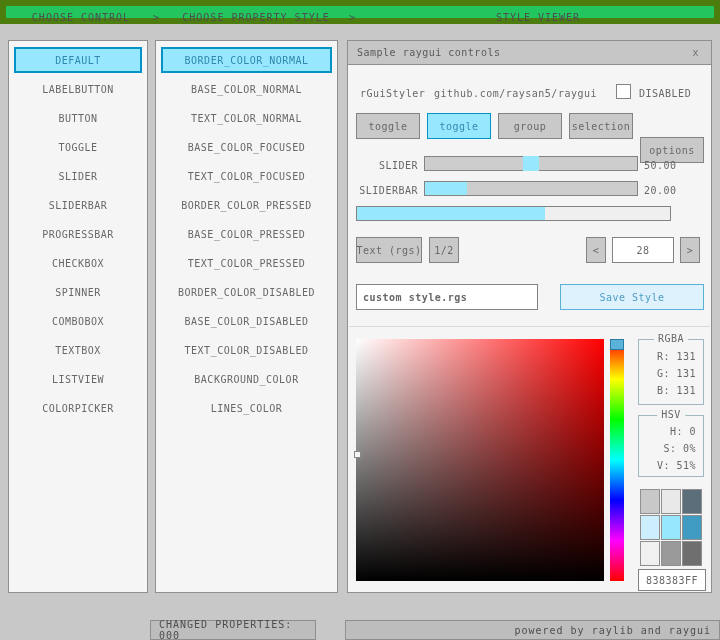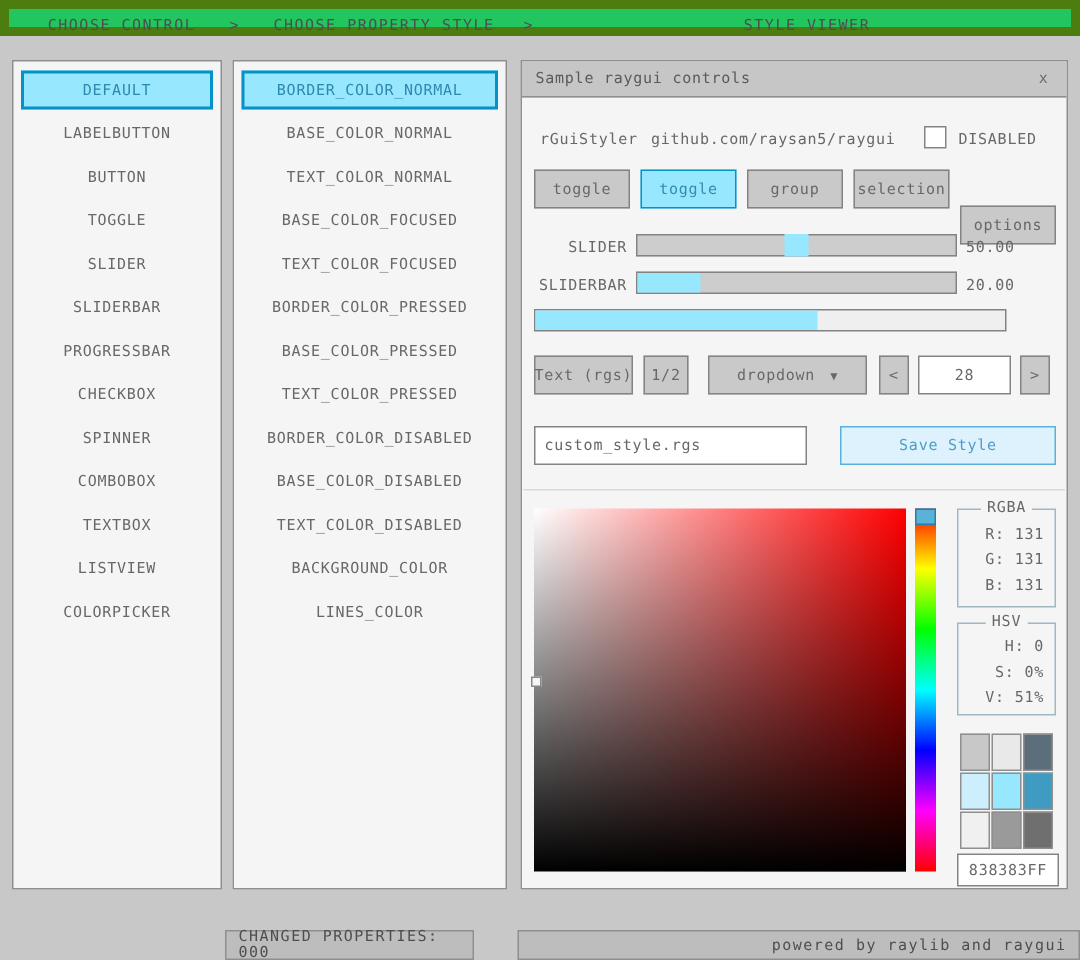--- a/index.html
+++ b/index.html
@@ -193,29 +193,25 @@
     </div>
     <span class="label" style="left:296px; top:143px;">20.00</span>
 
     <div class="track lite" style="left:8px; top:165px; width:315px;">
       <span class="fill" style="width: 60%;"></span>
       <span class="pv">0.60</span>
     </div>
 
     <div class="btn" style="left:8px; top:196px; width:66px;">Text (rgs)</div>
     <div class="btn" style="left:81px; top:196px; width:30px;">1/2</div>
-    <div class="btn" style="left:124px; top:196px; width:106px;">
-      <span>dropdown</span>
-      <span class="dd-arrow">▼</span>
-    </div>
     <div class="btn" style="left:238px; top:196px; width:20px;">&lt;</div>
     <div class="btn whitebox" style="left:264px; top:196px; width:62px;">28</div>
     <div class="btn" style="left:332px; top:196px; width:20px;">&gt;</div>
 
-    <input class="textbox" style="left: 8px; top: 243px; width: 182px; height: 26px;" value="custom_style.rgs">
+    <input class="textbox" style="left: 8px; top: 243px; width: 182px; height: 26px; font-weight: bold;" value="custom_style.rgs">
     <div class="btn save" style="left:212px; top:243px; width:144px;">Save Style</div>
 
     <div class="divider"></div>
 
     <div class="color-square">
       <span class="color-cursor"></span>
     </div>
     <div class="hue-bar"></div>
     <div class="hue-handle"></div>
 

